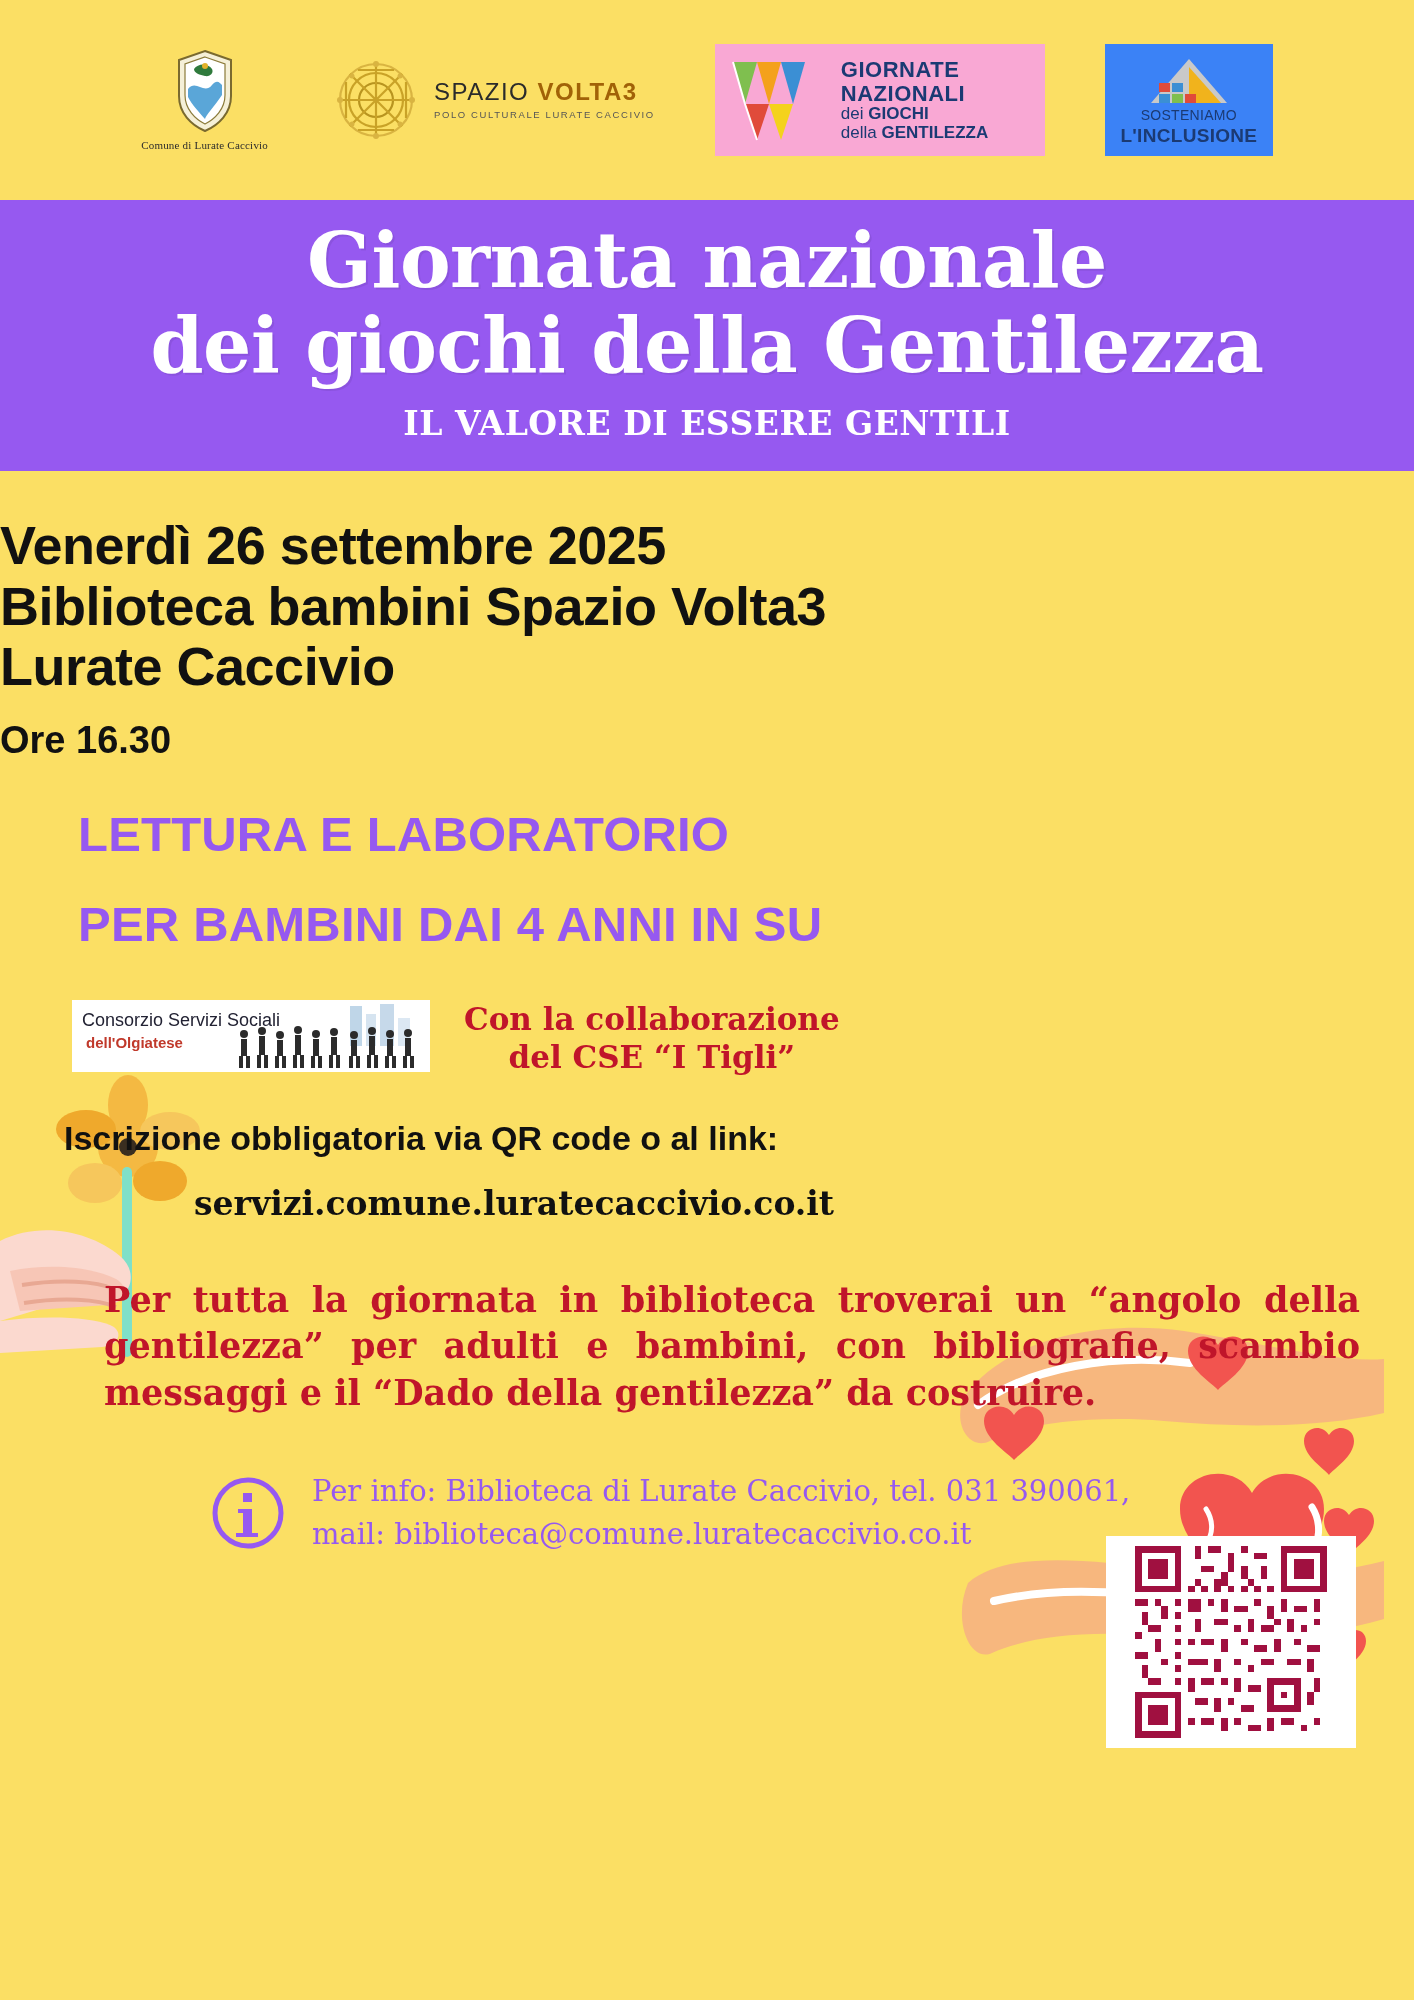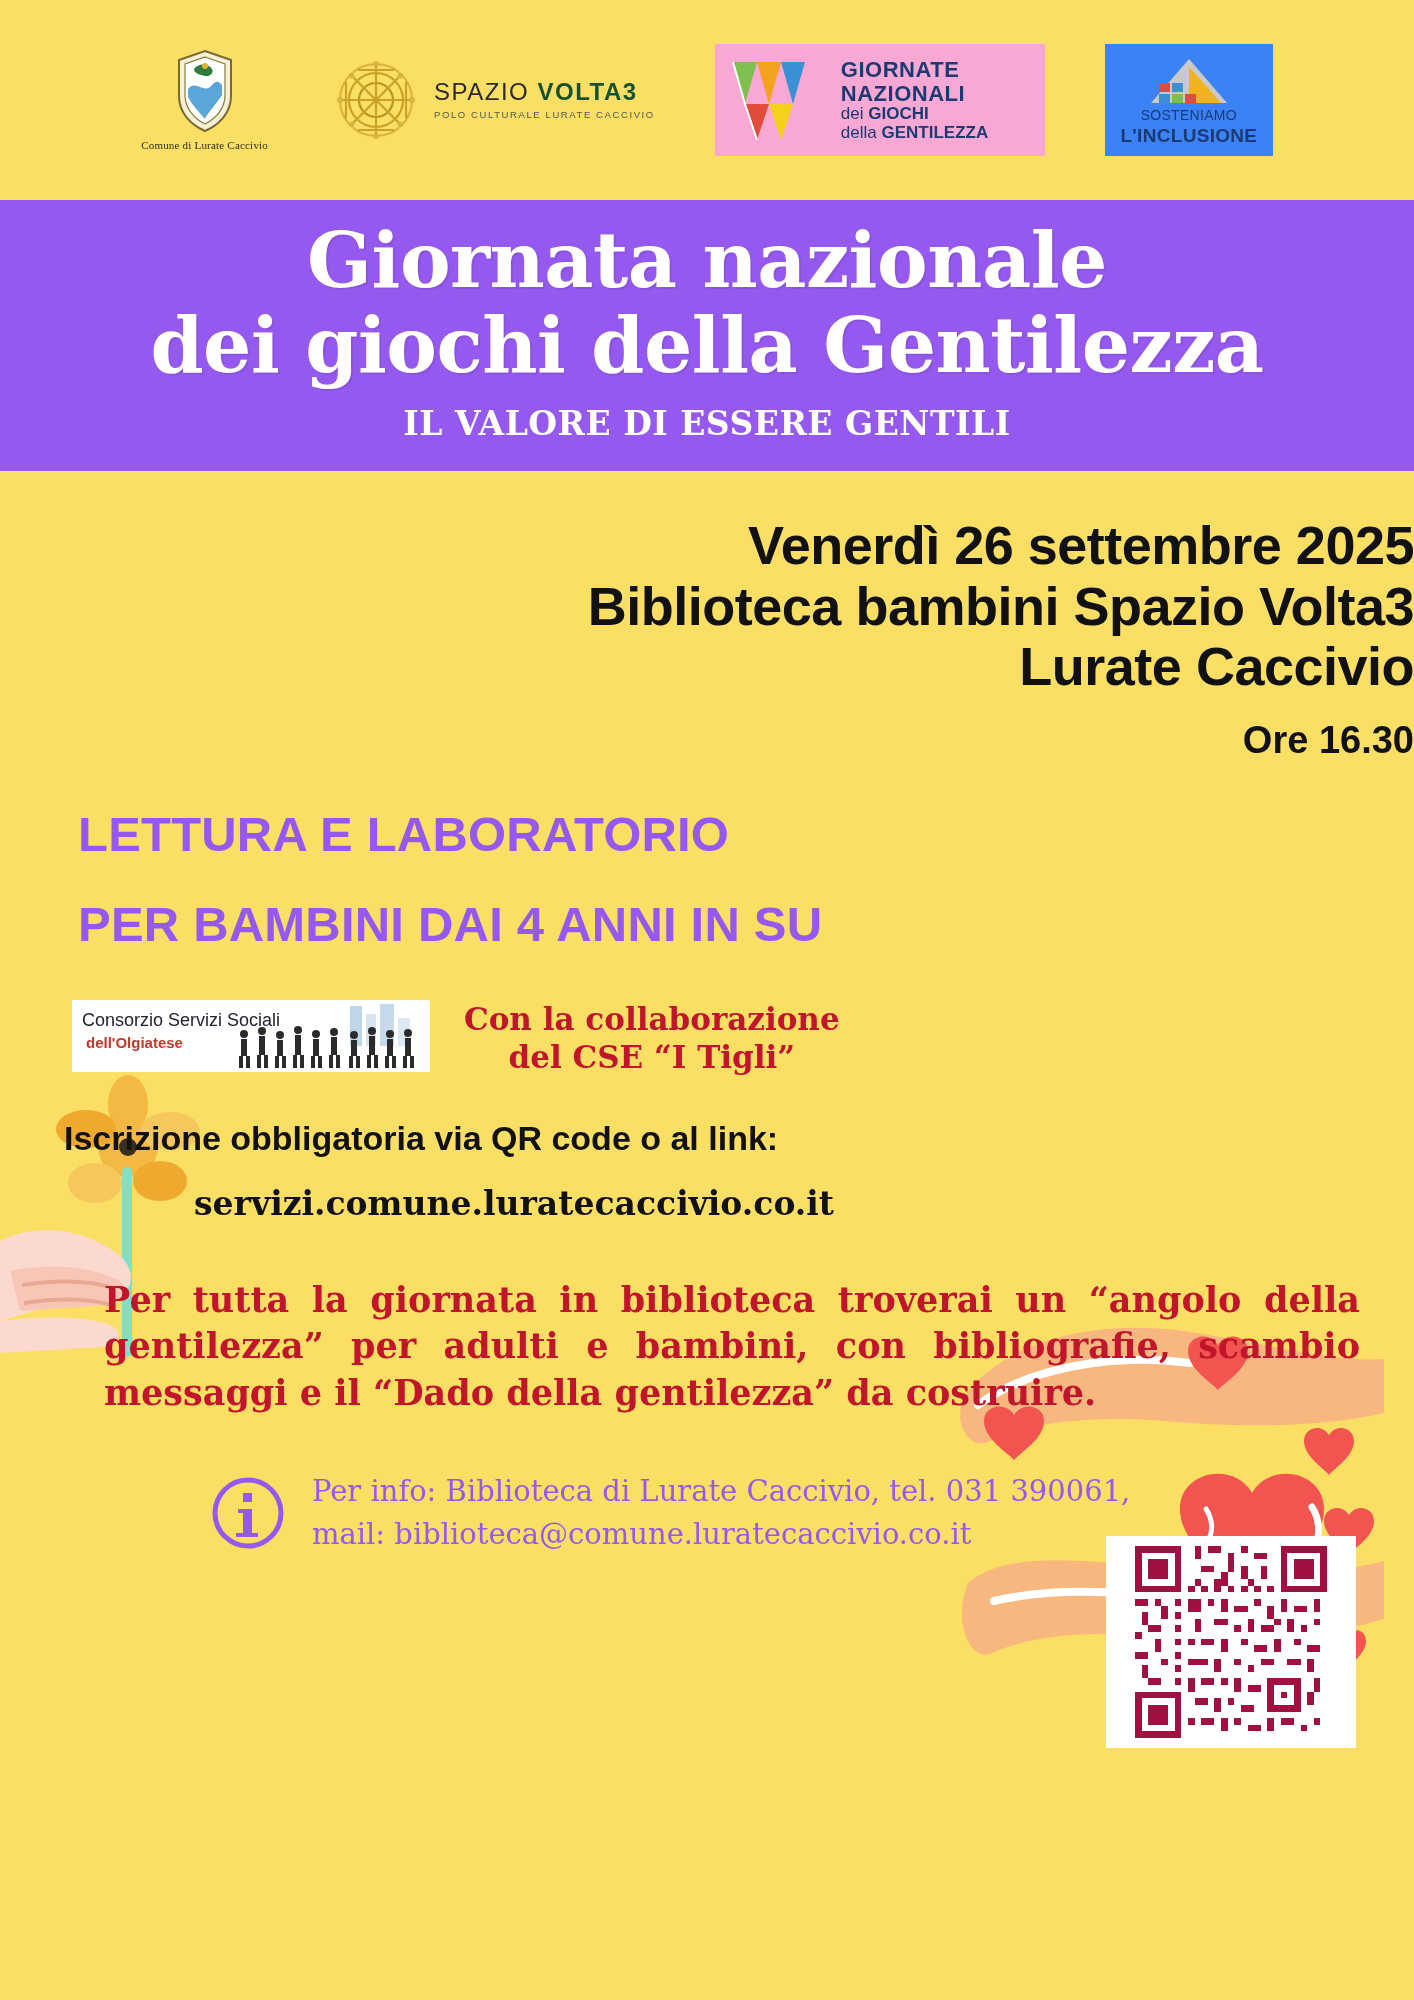--- a/index.html
+++ b/index.html
@@ -34,21 +34,21 @@
   .crest-label{
     font-size:11px; color:#2b2b2b; margin-top:6px; letter-spacing:0.2px;
     font-family:"Liberation Serif", serif;
   }
 
   
   .sv{ display:flex; align-items:center; gap:10px; }
   .sv-mark{ width:96px;height:96px; position:relative; }
   .sv-text{ line-height:1.1; }
   .sv-title{ font-size:24px; letter-spacing:1.5px; color:#2b2b2b; }
-  .sv-title b{ color:#14532d; }
+  .sv-title b{ color:#a16207; }
   .sv-sub{ font-size:9.5px; letter-spacing:1.6px; color:#555; margin-top:5px; }
 
   
   .gn{
     background:#f9a8d4; width:330px; height:112px;
     display:flex; align-items:center; gap:10px; padding:8px 12px;
   }
   .gn-mark{ width:104px; height:92px; flex:0 0 auto; }
   .gn-text{ line-height:1.08; }
   .gn-l1{ font-size:22px; font-weight:bold; color:#1B3A73; letter-spacing:0.5px;}
@@ -92,21 +92,21 @@
     font-weight:bold;
     font-size:33px;
     color:#ffffff;
     letter-spacing:0.5px;
   }
 
   
   .main{ position:relative; }
 
   .when{
-    text-align:right;
+    text-align:left;
     padding-top:44px;
     position:relative;
     z-index:3;
   }
   .when .l{
     font-weight:bold;
     font-size:54px;
     color:#111;
     line-height:1.12;
     letter-spacing:-0.5px;

